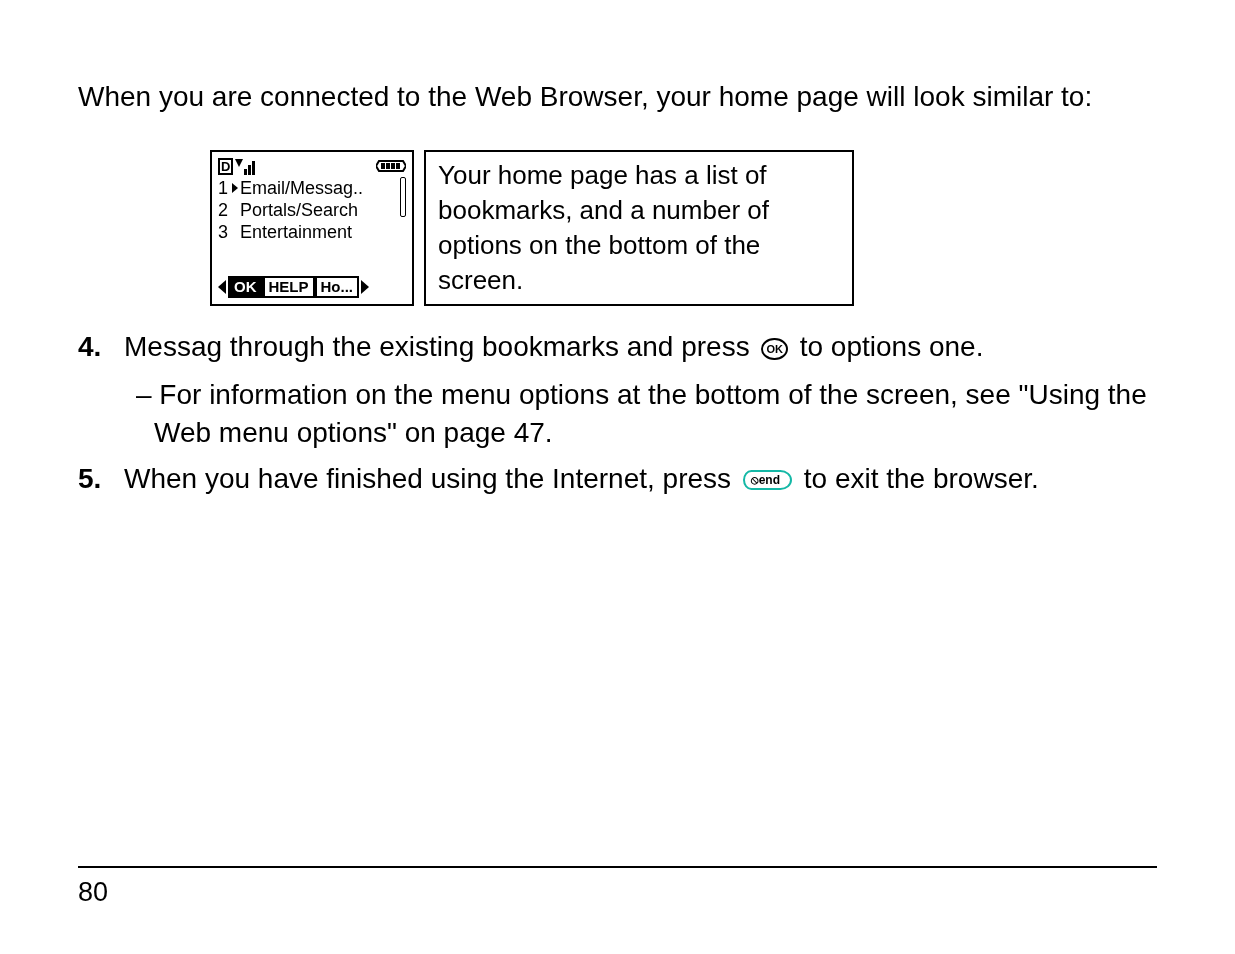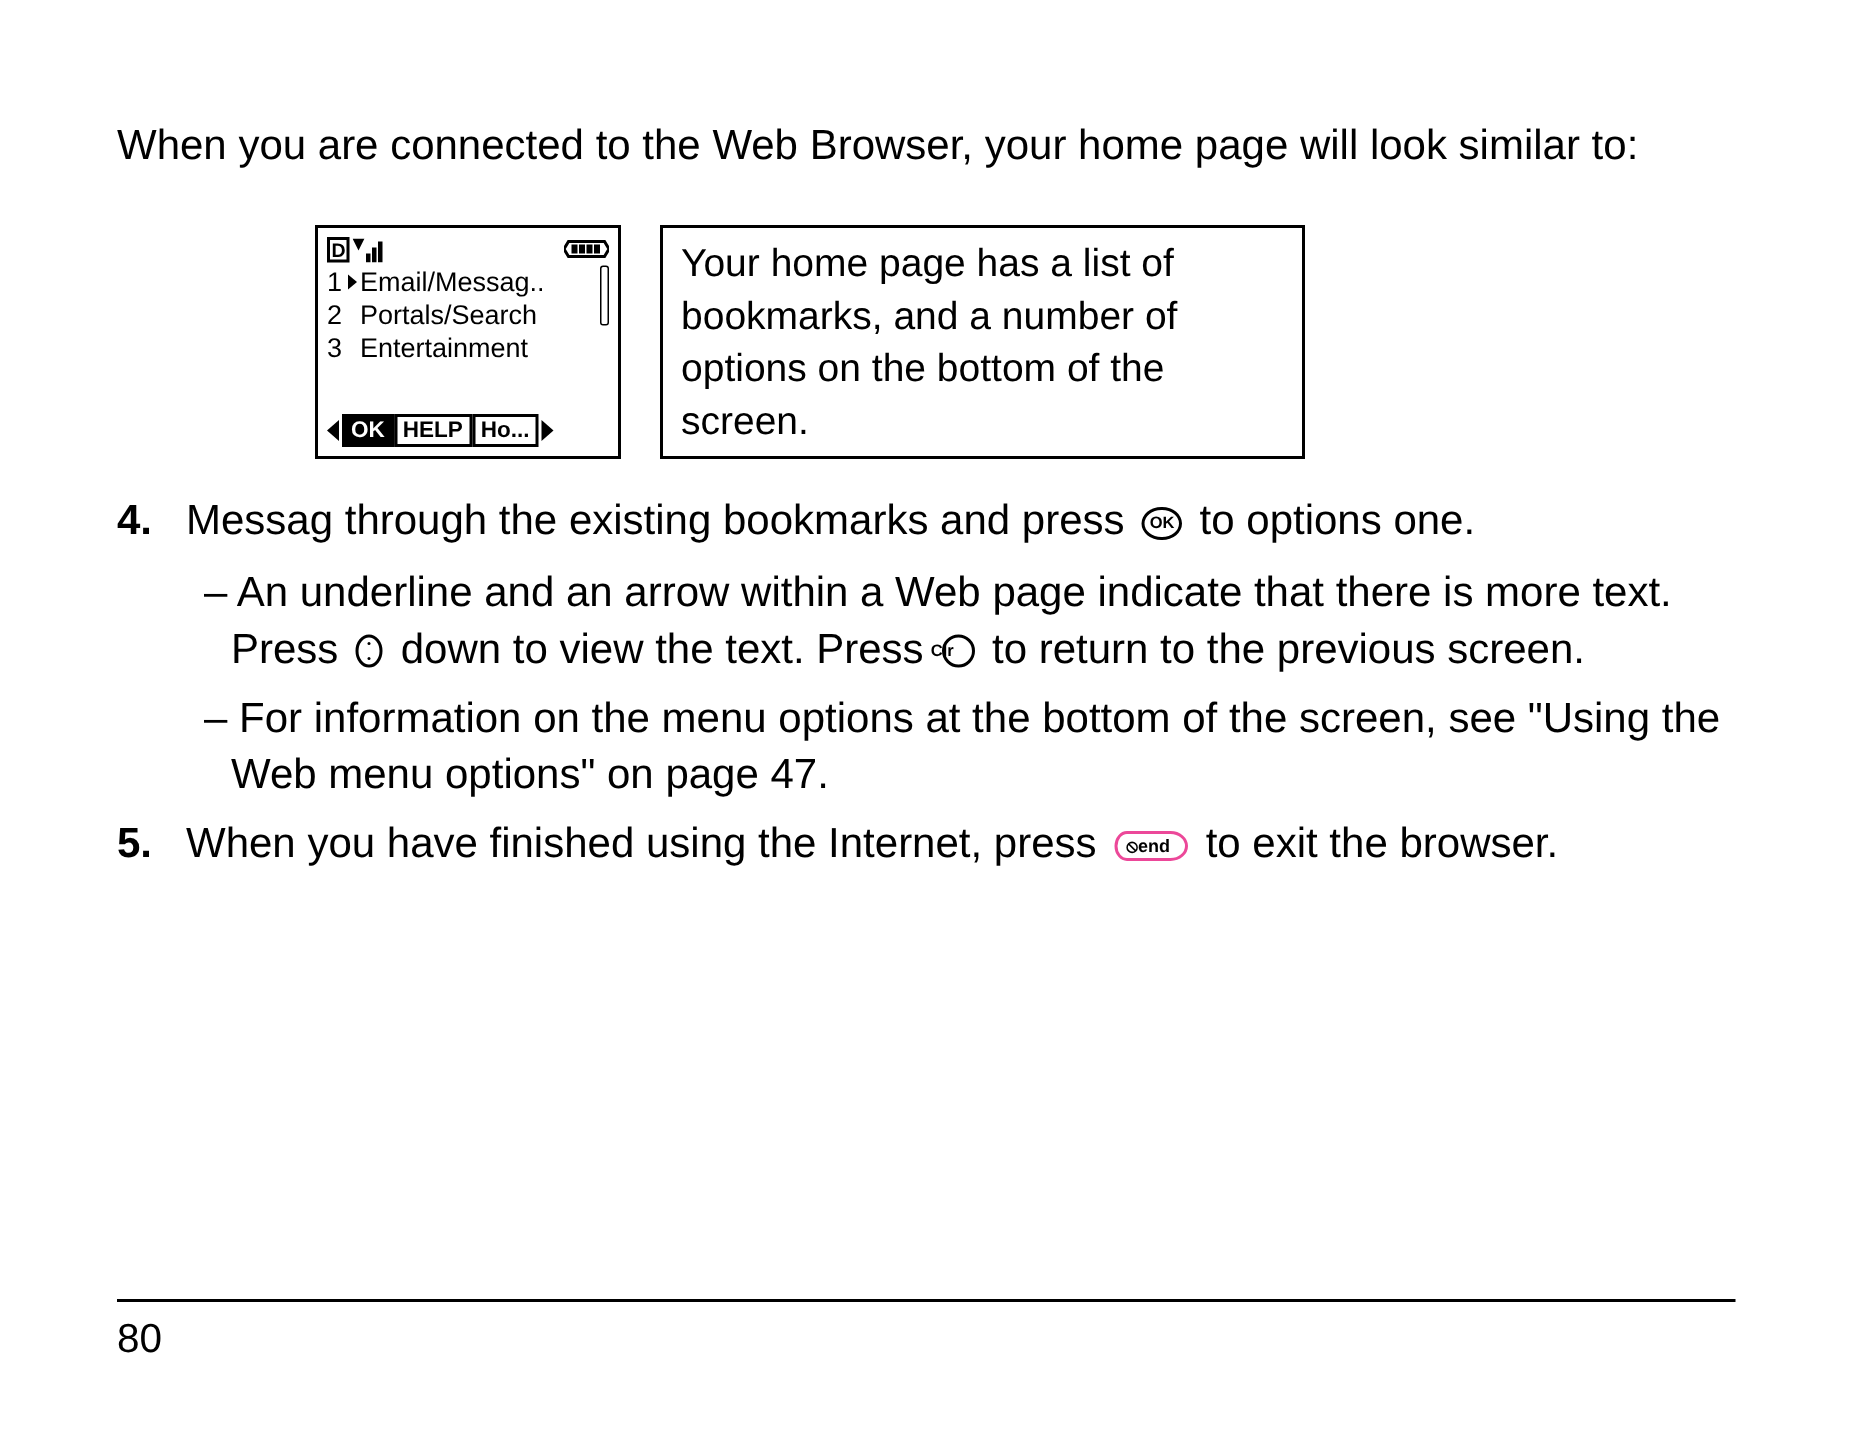--- a/index.html
+++ b/index.html
@@ -115,21 +115,21 @@
     padding:0 4px;
     line-height:18px;
     text-align:center;
   }
   .soft.inv { background:#000; color:#fff; }
   .caption-box {
     border: 2px solid #000;
     box-sizing: border-box;
     padding: 6px 12px 6px 12px;
     width: 430px;
-    margin-left: 26px;
+    margin-left: 10px;
     font-size: 26px;
     line-height: 1.35;
   }
 
   .step {
     display:flex;
     margin: 6px 0 10px 0;
     font-size: 28px;
   }
   .step-num {
@@ -185,21 +185,21 @@
     left:50%;
     width:2px; height:2px;
     background:#000;
     border-radius:50%;
     transform:translateX(-50%);
   }
   .nav-key::before { top:3px; }
   .nav-key::after  { bottom:3px; }
   .end-key {
     display:inline-block;
-    border:2px solid #ec4899;
+    border:2px solid #14b8a6;
     border-radius: 10px 14px 14px 10px / 12px 12px 12px 12px;
     padding: 1px 10px 1px 6px;
     font-family: Arial, sans-serif;
     font-size: 12px;
     font-weight:700;
     line-height: 14px;
     vertical-align: middle;
     margin: 0 4px;
   }
 
@@ -279,27 +279,20 @@
 
   <div class="step">
     <span class="step-num">4.</span>
     <span class="step-body">
       <span>Messag through the existing bookmarks and press </span>
       <span class="key">OK</span>
       <span> to options one.</span>
     </span>
   </div>
 
-  <p class="sub">
-    <span>An underline and an arrow within a Web page indicate that there is more text. Press </span>
-    <span class="nav-key"></span>
-    <span> down to view the text. Press </span>
-    <span class="key">Clr</span>
-    <span> to return to the previous screen.</span>
-  </p>
 
   <p class="sub">
     <span>For information on the menu options at the bottom of the screen, see "Using the Web menu options" on page 47.</span>
   </p>
 
 
   <div class="step">
     <span class="step-num">5.</span>
     <span class="step-body">
       <span>When you have finished using the Internet, press </span>

